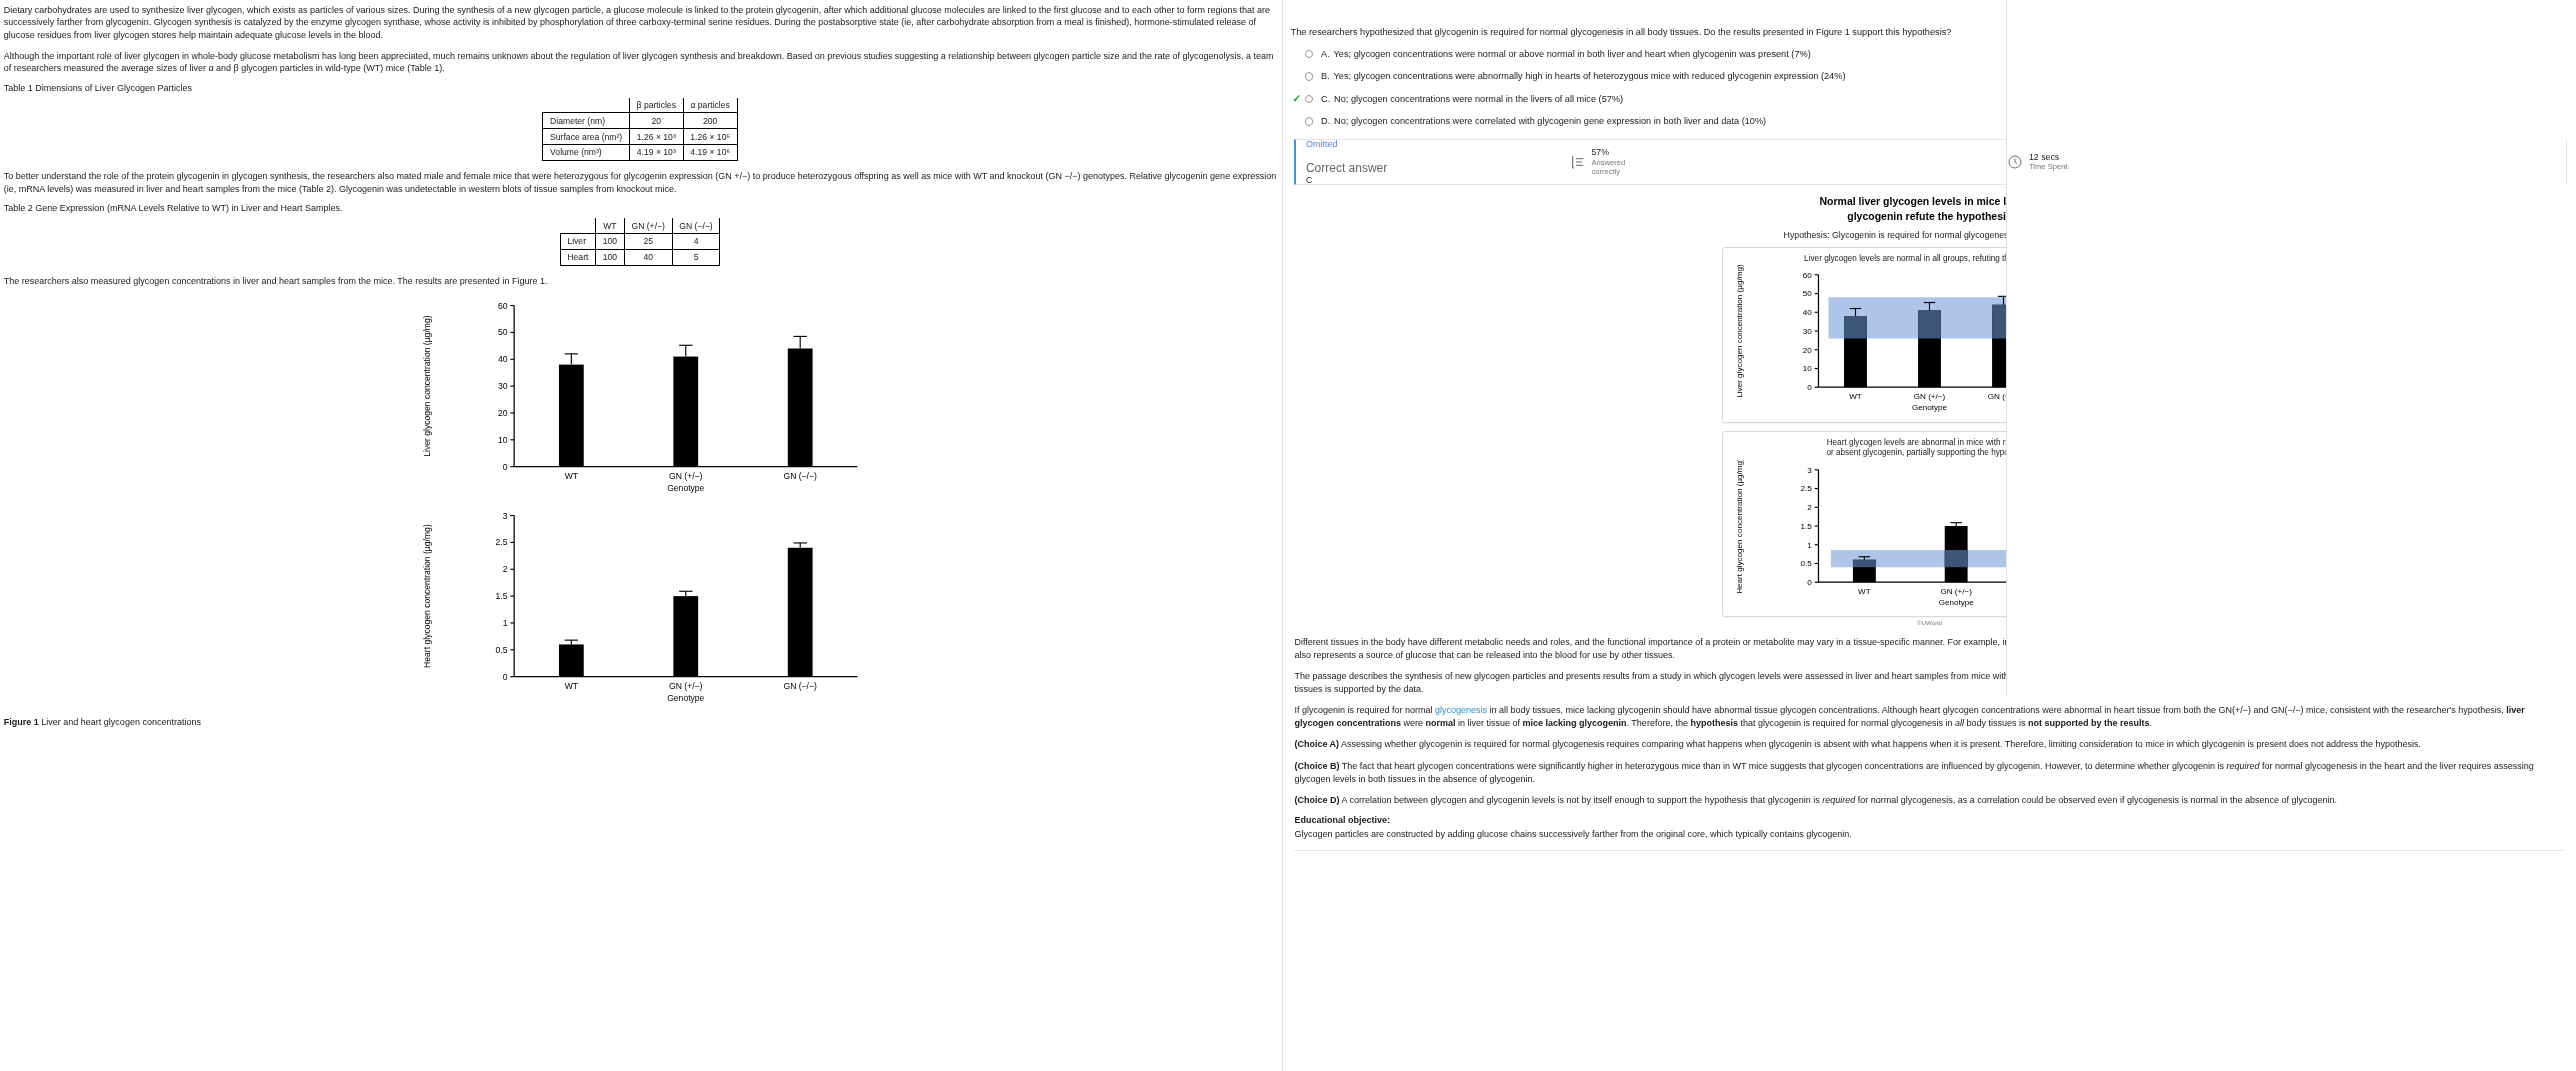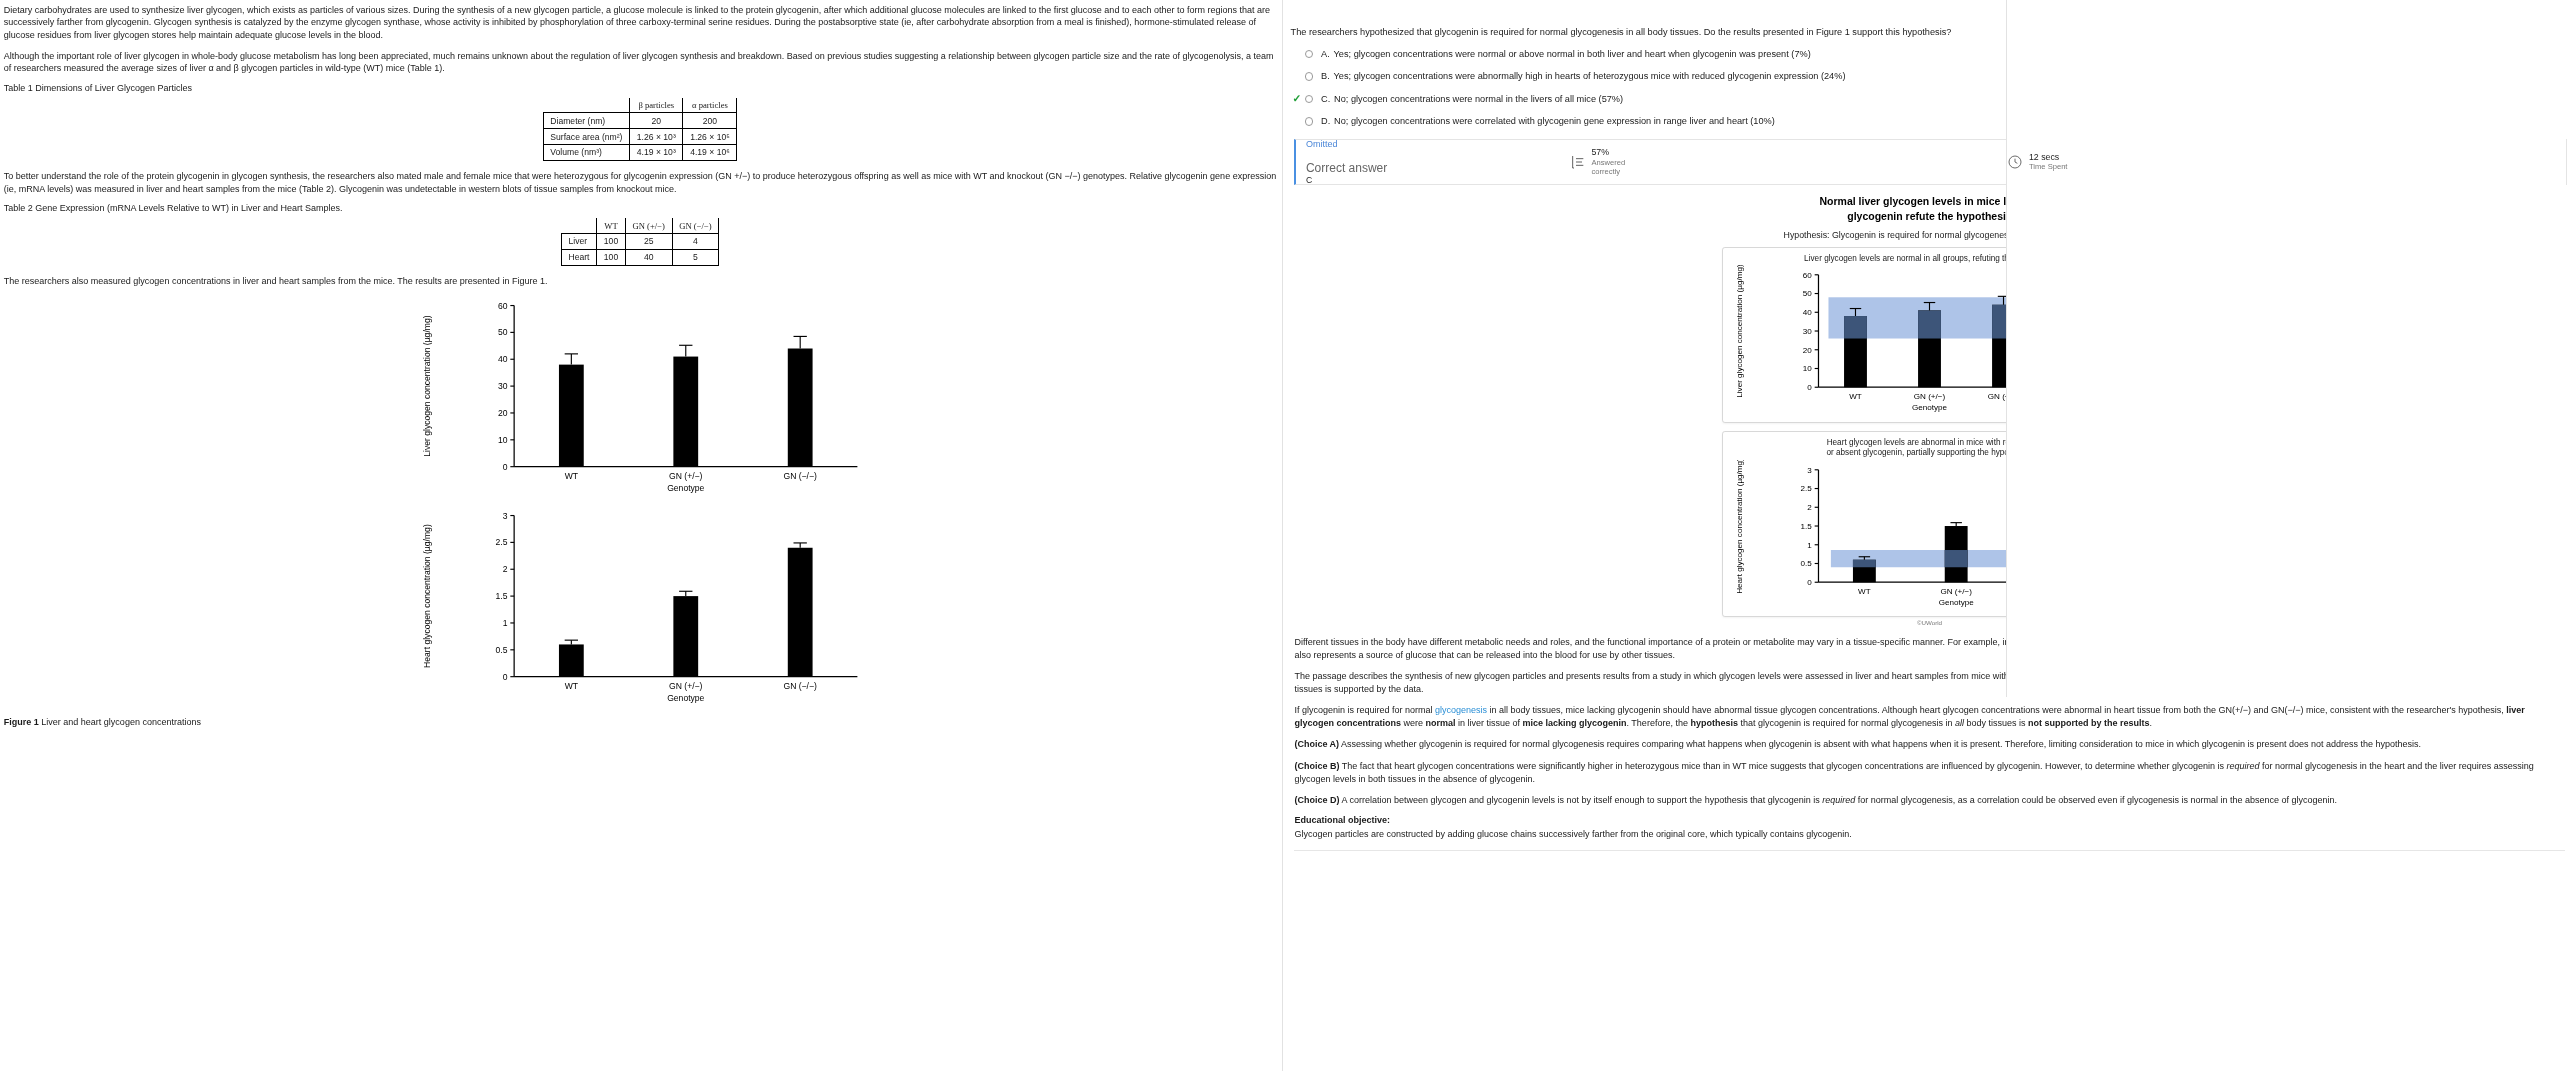--- a/index.html
+++ b/index.html
@@ -35,21 +35,21 @@
     font-size:8.6px;
   }
   table.sci td, table.sci th {
     border:1px solid #000;
     padding:2.4px 6.7px;
     text-align:center;
     font-weight:normal;
     white-space:nowrap;
     background:#fff;
   }
-  table.sci tr:first-child td, table.sci tr:first-child th { border-top:none;font-family:Liberation Serif, serif; }
+  table.sci tr:first-child td, table.sci tr:first-child th { border-top:none; }
   table.sci td.blank { border-left:none; border-top:none; }
   table.sci td.lbl { text-align:left; }
 
   .t1wrap { width:100%; display:flex; justify-content:center; }
 
   
   .fig-area { position:relative; width:100%; }
   .chartbox { position:relative; margin:0 auto; }
   svg { display:block; }
   .fig-cap { font-size:9px; margin-top:5.7px; }
@@ -335,21 +335,21 @@
         <span class="ch-text">
           <span>No; glycogen concentrations were normal in the livers of all mice</span>
           <span class="pct">(57%)</span>
         </span>
       </div>
       <div class="choice">
         <span class="tick empty">✓</span>
         <span class="radio"></span>
         <span class="ch-letter">D.</span>
         <span class="ch-text">
-          <span>No; glycogen concentrations were correlated with glycogenin gene expression in range liver and heart</span>
+          <span>No; glycogen concentrations were correlated with glycogenin gene expression in both liver and data</span>
           <span class="pct">(10%)</span>
         </span>
       </div>
     </div>
 
     <div class="statsbar">
       <div class="stat-omit">
         <div class="omit-title">Omitted</div>
         <div class="omit-sub">Correct answer</div>
         <div class="omit-ans">C</div>

